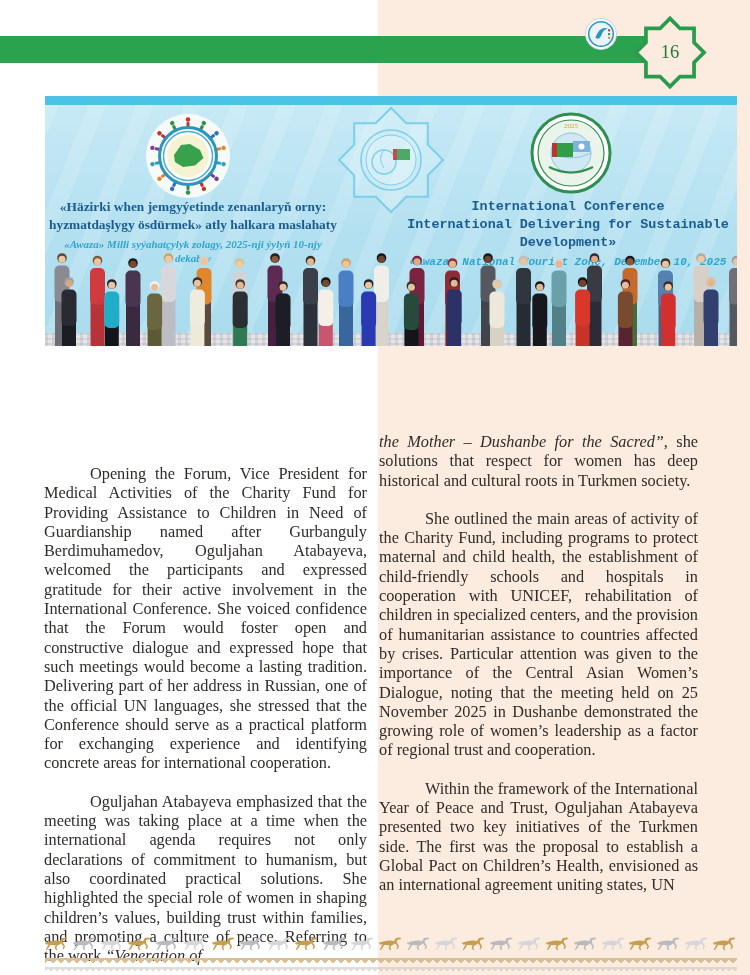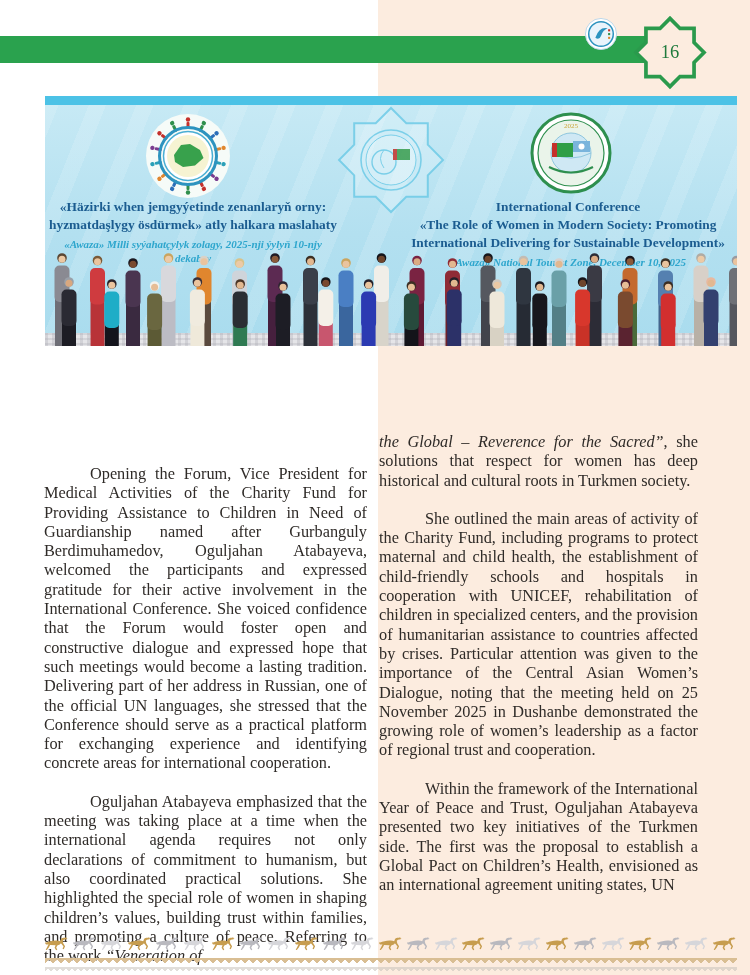--- a/index.html
+++ b/index.html
@@ -18,21 +18,21 @@
     background:linear-gradient(180deg,#c8eaf5 0%,#b3e0f0 55%,#a9dcee 100%);}
   .photo-topstrip{position:absolute;left:0;top:0;width:692px;height:9px;background:#4cc2e6;}
   .photo-rays{position:absolute;inset:0;
     background:repeating-linear-gradient(112deg,rgba(255,255,255,0.14) 0 16px,rgba(255,255,255,0) 16px 44px);}
   .emblem-left{position:absolute;left:99px;top:16px;width:88px;height:88px;}
   .emblem-center{position:absolute;left:290px;top:8px;width:112px;height:112px;opacity:.85;}
   .emblem-right{position:absolute;left:484px;top:15px;width:84px;height:84px;}
   .title-block{position:absolute;top:102px;text-align:center;color:#1b5c90;
     font-size:13.4px;line-height:18px;font-weight:bold;}
   .title-left{left:2px;width:292px;}
-  .title-right{left:358px;width:330px;}
+  .title-right{left:358px;width:330px;font-family:Liberation Mono, monospace;}
   .subtitle{margin-top:3px;font-size:11px;font-style:italic;font-weight:bold;color:#2ea6cd;line-height:14px;}
   .floor-marble{position:absolute;left:0;top:237px;width:692px;height:62px;
     background:
       repeating-linear-gradient(90deg,rgba(160,160,170,.28) 0 3px,rgba(255,255,255,0) 3px 7px),
       repeating-linear-gradient(0deg,rgba(150,150,160,.22) 0 2px,rgba(255,255,255,0) 2px 5px),
       linear-gradient(180deg,#e7e7ea,#d7d7dc);}
   .stage-front{position:absolute;left:0;top:299px;width:692px;height:30px;
     background:
       repeating-linear-gradient(0deg,rgba(140,100,30,.25) 0 1px,rgba(255,255,255,0) 1px 7px),
       linear-gradient(180deg,#e9cf96 0%,#dcb86e 45%,#c9a052 100%);
@@ -173,21 +173,20 @@
   </svg>
 
   <div class="title-block title-left">
     <div>«Häzirki when jemgyýetinde zenanlaryň orny:</div>
     <div>hyzmatdaşlygy ösdürmek» atly halkara maslahaty</div>
     <div class="subtitle">«Awaza» Milli syýahatçylyk zolagy, 2025-nji ýylyň 10-njy dekabry</div>
   </div>
 
   <div class="title-block title-right">
     <div>International Conference</div>
-    <div>«The Role of Women in Modern Society: Promoting</div>
     <div>International Delivering for Sustainable Development»</div>
     <div class="subtitle">«Awaza» National Tourist Zone, December 10, 2025</div>
   </div>
 
   <div class="floor-marble"></div>
   <div class="stage-front"></div>
   <svg class="people-svg" viewBox="0 0 692 151">
       <g>
         <rect x="12.8" y="103" width="2.8" height="17" fill="#23232a"></rect>
         <rect x="18.4" y="103" width="2.8" height="17" fill="#23232a"></rect>
@@ -462,21 +461,21 @@
       </g>
     </svg>
 </div>
 
 <div class="col col-left">
   <p><span>Opening the Forum, Vice President for Medical Activities of the Charity Fund for Providing Assistance to Children in Need of Guardianship named after Gurbanguly Berdimuhamedov, Oguljahan Atabayeva, welcomed the participants and expressed gratitude for their active involvement in the International Conference. She voiced confidence that the Forum would foster open and constructive dialogue and expressed hope that such meetings would become a lasting tradition. Delivering part of her address in Russian, one of the official UN languages, she stressed that the Conference should serve as a practical platform for exchanging experience and identifying concrete areas for international cooperation.</span></p>
   <p><span>Oguljahan Atabayeva emphasized that the meeting was taking place at a time when the international agenda requires not only declarations of commitment to humanism, but also coordinated practical solutions. She highlighted the special role of women in shaping children’s values, building trust within families, and promoting a culture of peace. Referring to the work </span><span class="it">“Veneration of</span></p>
 </div>
 
 <div class="col col-right">
-  <p class="noindent"><span class="it">the Global – Reverence for the Sacred”</span><span>, she solutions that respect for women has deep historical and cultural roots in Turkmen society.</span></p>
+  <p class="noindent"><span class="it">the Mother – Dushanbe for the Sacred”</span><span>, she solutions that respect for women has deep historical and cultural roots in Turkmen society.</span></p>
   <p><span>She outlined the main areas of activity of the Charity Fund, including programs to protect maternal and child health, the establishment of child-friendly schools and hospitals in cooperation with UNICEF, rehabilitation of children in specialized centers, and the provision of humanitarian assistance to countries affected by crises. Particular attention was given to the importance of the Central Asian Women’s Dialogue, noting that the meeting held on 25 November 2025 in Dushanbe demonstrated the growing role of women’s leadership as a factor of regional trust and cooperation.</span></p>
   <p><span>Within the framework of the International Year of Peace and Trust, Oguljahan Atabayeva presented two key initiatives of the Turkmen side. The first was the proposal to establish a Global Pact on Children’s Health, envisioned as an international agreement uniting states, UN</span></p>
 </div>
 
 <div class="footer">
   <svg width="0" height="0" style="position:absolute">
     <defs>
       <symbol id="horse" viewBox="0 0 34 20">
         <path d="M2,8 C1,7 0,7.5 0.3,9 C0.8,10.5 2,11 3.5,10.6 L5,10.2 L3,14.5 L1,18 L2.6,18.6 L5.4,14.8 L7.2,11.4 L15,11.8 L13.6,15.4 L15.8,18.8 L17.4,18 L15.9,15 L17.8,11.6 C19.6,11.4 21.2,10.6 22,9.2 L23.2,9.6 L26.2,13.4 L24.8,16.8 L26.6,17.4 L28.4,13.2 L25.6,8.6 C25.9,7.6 25.6,6.6 24.9,5.9 L26.8,4 L30.6,3.4 L31.8,1.6 L29.8,1.9 L30.4,0.2 L28.4,1.2 L26,1 C24.4,1 23.1,2 22.6,3.4 L21.5,6.2 C19.8,5.4 17.6,5 15.2,5.2 C10,5.5 4.8,6.6 2,8 Z"></path>
       </symbol>

